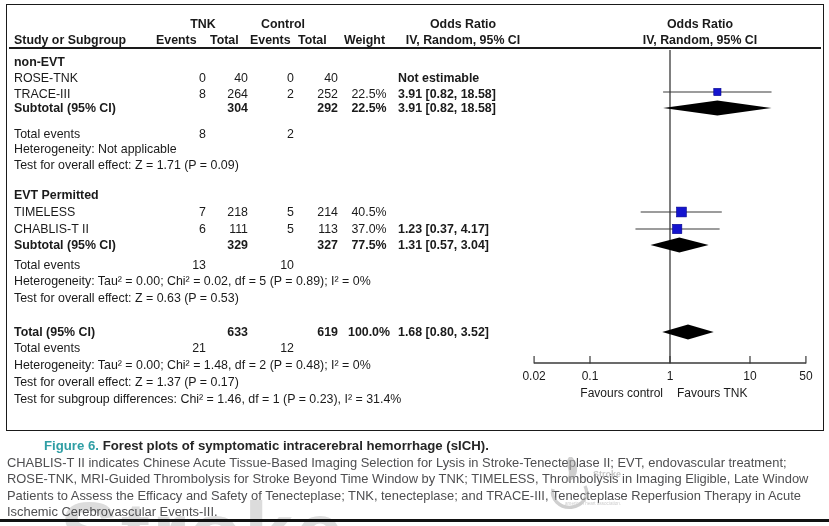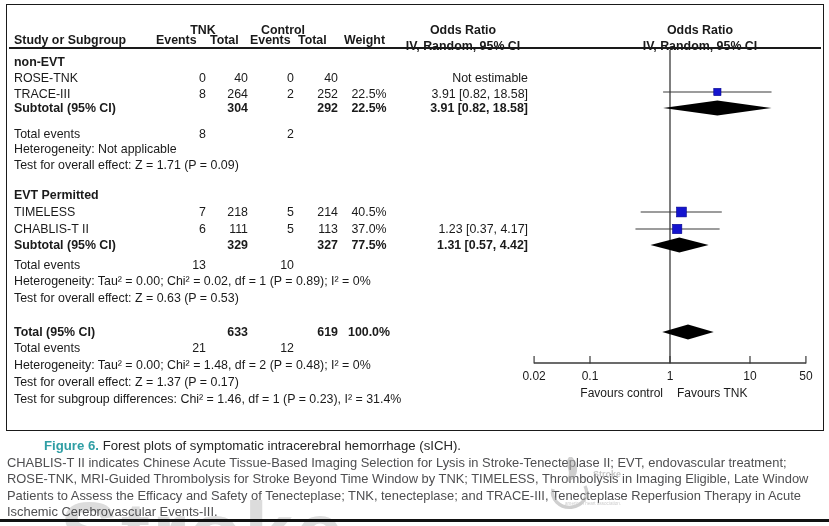--- a/index.html
+++ b/index.html
@@ -4,39 +4,39 @@
 <style>
   html,body{margin:0;padding:0;}
   body{
     width:829px;height:526px;position:relative;background:#ffffff;
     font-family:"Liberation Sans",sans-serif;color:#1a1a1a;overflow:hidden;
   }
   .fig-border{position:absolute;left:6px;top:4px;width:818px;height:427px;
     border:1.6px solid #1a1a1a;box-sizing:border-box;background:#fff;}
   .hdr-underline{position:absolute;left:9px;top:47px;width:812px;height:2px;background:#1a1a1a;}
   .hcell{position:absolute;font-weight:bold;font-size:12.4px;white-space:nowrap;}
-  .center{text-align:center;margin-top:6px;}
+  .center{text-align:center;}
   .right{}
   .trow{position:absolute;left:0;width:829px;height:14px;font-size:12.4px;}
   .trow span{position:absolute;white-space:nowrap;top:0;}
   .b{font-weight:bold;}
   .cs{left:14px;width:180px;}
   .ce1{left:156px;width:50px;text-align:right;}
   .ct1{left:210px;width:38px;text-align:right;}
   .ce2{left:250px;width:44px;text-align:right;}
   .ct2{left:298px;width:40px;text-align:right;}
   .cw{left:344px;width:50px;text-align:center;}
-  .cor{left:398px;width:130px;text-align:right;}
+  .cor{left:398px;width:130px;font-weight:bold;}
   .cnote{left:14px;width:520px;}
   #forest-svg{position:absolute;left:520px;top:50px;width:309px;height:360px;
     font-family:"Liberation Sans",sans-serif;}
   .caption{position:absolute;left:7px;top:437px;width:817px;z-index:1;}
   .cap-line1{font-size:13.2px;line-height:17px;}
   .fig-label{font-weight:bold;margin-left:37px;}
-  .fig-title{font-weight:normal;color:#262626;}
+  .fig-title{font-weight:bold;color:#262626;}
   .cap-body{font-size:12.9px;line-height:16.4px;color:#4e4e50;margin-top:1px;}
   .bottom-rule{position:absolute;left:0;top:519px;width:829px;height:3px;background:#121212;}
   .wm-big{position:absolute;left:60px;top:482px;z-index:0;font-weight:bold;
     font-size:88px;letter-spacing:2px;color:#dcdcdc;}
   .wm-logo{position:absolute;left:545px;top:455px;z-index:2;opacity:.55;pointer-events:none;}
 </style>
 </head>
 <body>
 
 <div class="wm-big">Stroke</div>
@@ -115,38 +115,39 @@
   <span class="ce2">5</span>
   <span class="ct2">113</span>
   <span class="cw">37.0%</span>
   <span class="cor">1.23 [0.37, 4.17]</span>
 </div>
 <div class="trow" style="top:238px">
   <span class="cs b">Subtotal (95% CI)</span>
   <span class="ct1 b">329</span>
   <span class="ct2 b">327</span>
   <span class="cw b">77.5%</span>
-  <span class="cor b">1.31 [0.57, 4.42]</span>
+  <span class="cor b">1.31 [0.57, 3.04]</span>
 </div>
 <div class="trow" style="top:258px">
   <span class="cs">Total events</span>
   <span class="ce1">13</span>
   <span class="ce2">10</span>
 </div>
 <div class="trow" style="top:274px">
-  <span class="cnote">Heterogeneity: Tau² = 0.00; Chi² = 0.02, df = 1 (P = 0.89); I² = 0%</span>
+  <span class="cnote">Heterogeneity: Tau² = 0.00; Chi² = 0.02, df = 5 (P = 0.89); I² = 0%</span>
 </div>
 <div class="trow" style="top:291px">
   <span class="cnote">Test for overall effect: Z = 0.63 (P = 0.53)</span>
 </div>
 <div class="trow" style="top:325px">
   <span class="cs b">Total (95% CI)</span>
   <span class="ct1 b">633</span>
   <span class="ct2 b">619</span>
   <span class="cw b">100.0%</span>
+  <span class="cor b">1.68 [0.80, 3.52]</span>
 </div>
 <div class="trow" style="top:341px">
   <span class="cs">Total events</span>
   <span class="ce1">21</span>
   <span class="ce2">12</span>
 </div>
 <div class="trow" style="top:358px">
   <span class="cnote">Heterogeneity: Tau² = 0.00; Chi² = 1.48, df = 2 (P = 0.48); I² = 0%</span>
 </div>
 <div class="trow" style="top:375px">

